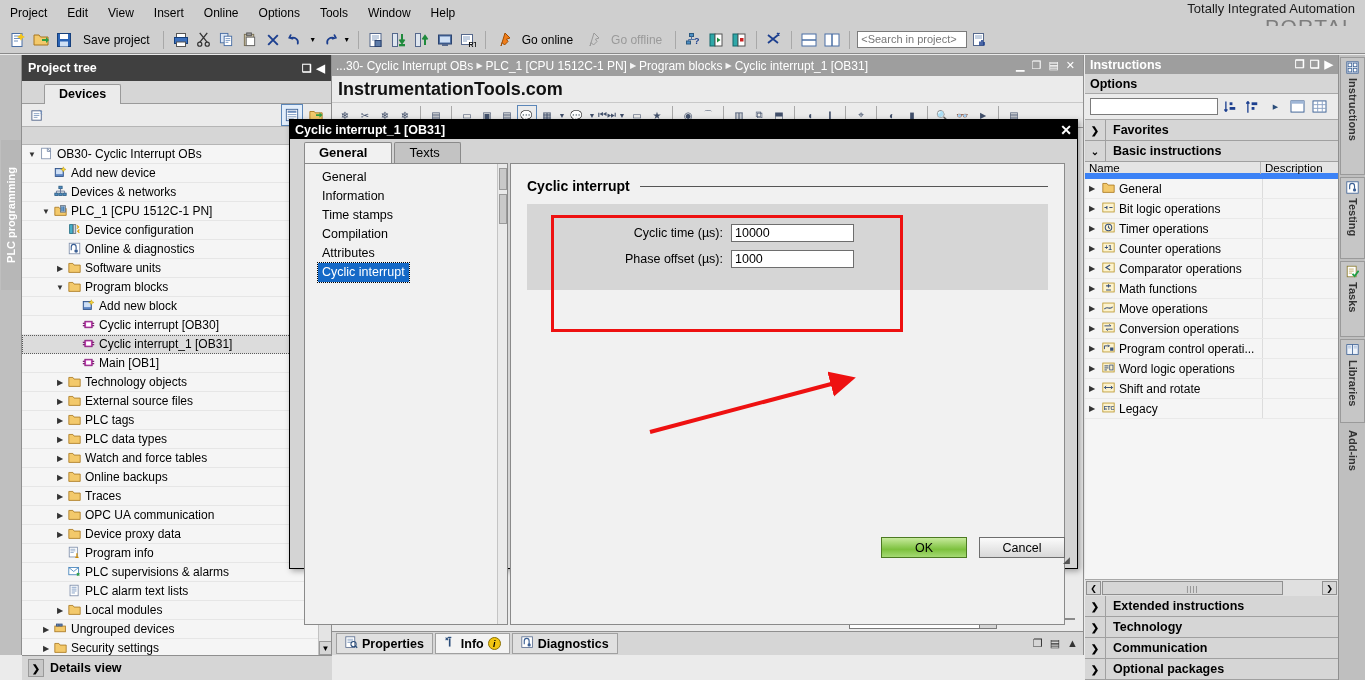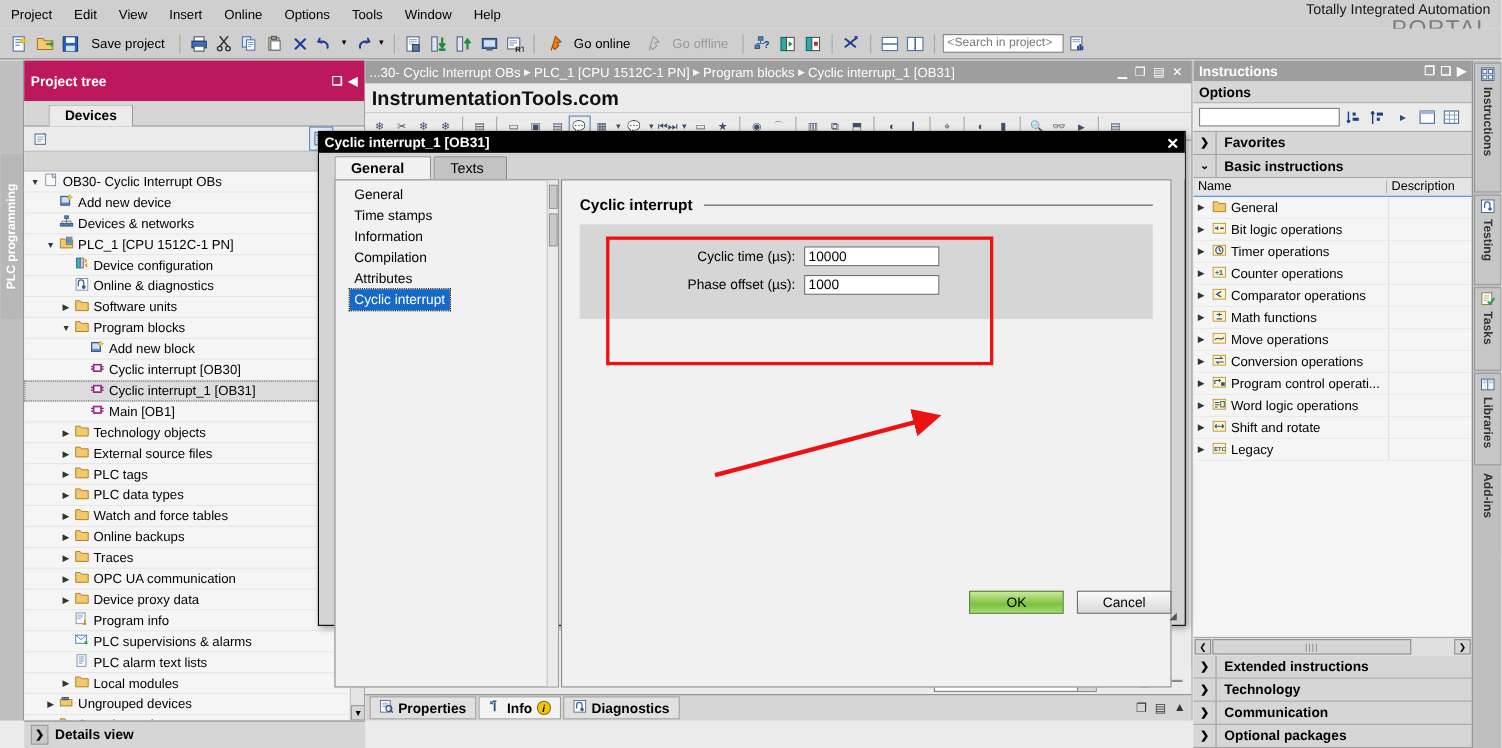--- a/index.html
+++ b/index.html
@@ -68,21 +68,21 @@
     white-space: nowrap;
   }
 
   
   .ptree {
     position: absolute; left: 22px; top: 55px; width: 310px; height: 600px;
     background: #ebebeb; border-right: 1px solid #8f8f8f;
     display: flex; flex-direction: column;
   }
   .ptree-title {
-    height: 37px; background: #be185d; color: #fff;
+    height: 26px; background: #404040; color: #fff;
     font-size: 12.5px; font-weight: bold; padding: 1px 6px;
     display: flex; align-items: center; justify-content: space-between;
   }
   .ptree-title .ctrls { display: flex; gap: 5px; color: #fff; font-size: 11px; }
   .devtab-row {
     height: 23px; background: #d6d6d6; position: relative;
     border-bottom: 1px solid #9a9a9a;
   }
   .devtab {
     position: absolute; left: 22px; top: 3px; height: 20px;
@@ -233,21 +233,21 @@
     height: 21px; background: #d6d6d6; border-bottom: 1px solid #a0a0a0;
     display: flex; align-items: center; font-size: 12.5px; font-weight: bold;
   }
   .acc-row .chev {
     width: 21px; height: 20px; display: flex; align-items: center;
     justify-content: center; font-size: 10px;
     border-right: 1px solid #a0a0a0;
   }
   .acc-row .lbl { padding-left: 7px; }
   .instr-hdr {
-    height: 17px; background: #e4e4e4; border-bottom: 1px solid #3b82f6;
+    height: 17px; background: #e4e4e4; border-bottom: 6px solid #3b82f6;
     display: flex; font-size: 11.5px; align-items: center;
   }
   .instr-hdr .c1 { width: 176px; padding-left: 4px; border-right: 1px solid #b5b5b5; }
   .instr-hdr .c2 { flex: 1; padding-left: 4px; }
   .instr-list { flex: 1; background: #f5f5f5; overflow: hidden; }
   .irow {
     height: 20px; display: flex; align-items: center; font-size: 12px;
     border-bottom: 1px solid #e9e9e9;
   }
   .irow .tw { width: 14px; font-size: 8px; text-align: center; }
@@ -1236,24 +1236,24 @@
       <div class="dlg-tab act">General</div>
       <div class="dlg-tab">Texts</div>
     </div>
     <div class="dlg-body">
       <div class="dlg-nav">
         <div id="dlg-nav-rows" style="padding-top:4px">
             <div style="height: 19px;">
               <div class="navitem">General</div>
             </div>
             <div style="height: 19px;">
-              <div class="navitem">Time stamps</div>
+              <div class="navitem">Information</div>
             </div>
             <div style="height: 19px;">
-              <div class="navitem">Information</div>
+              <div class="navitem">Time stamps</div>
             </div>
             <div style="height: 19px;">
               <div class="navitem">Compilation</div>
             </div>
             <div style="height: 19px;">
               <div class="navitem">Attributes</div>
             </div>
             <div style="height: 19px;"><div class="navitem sel">Cyclic interrupt</div></div>
           </div>
         <div class="nav-scroll">

